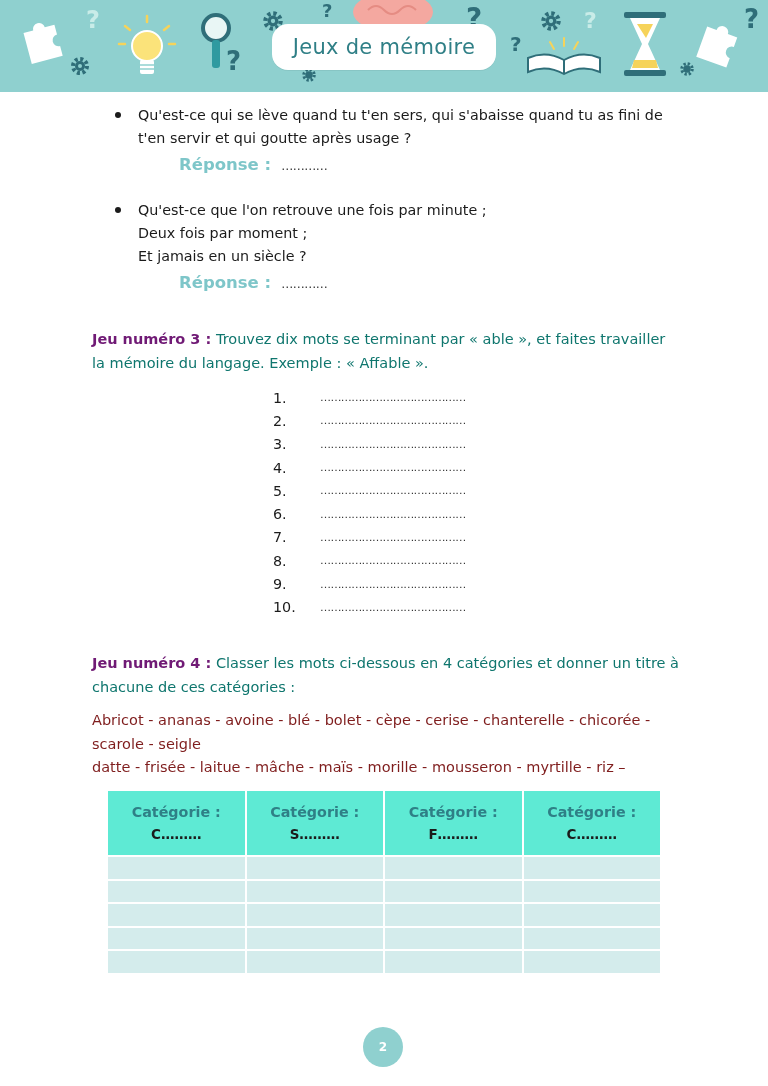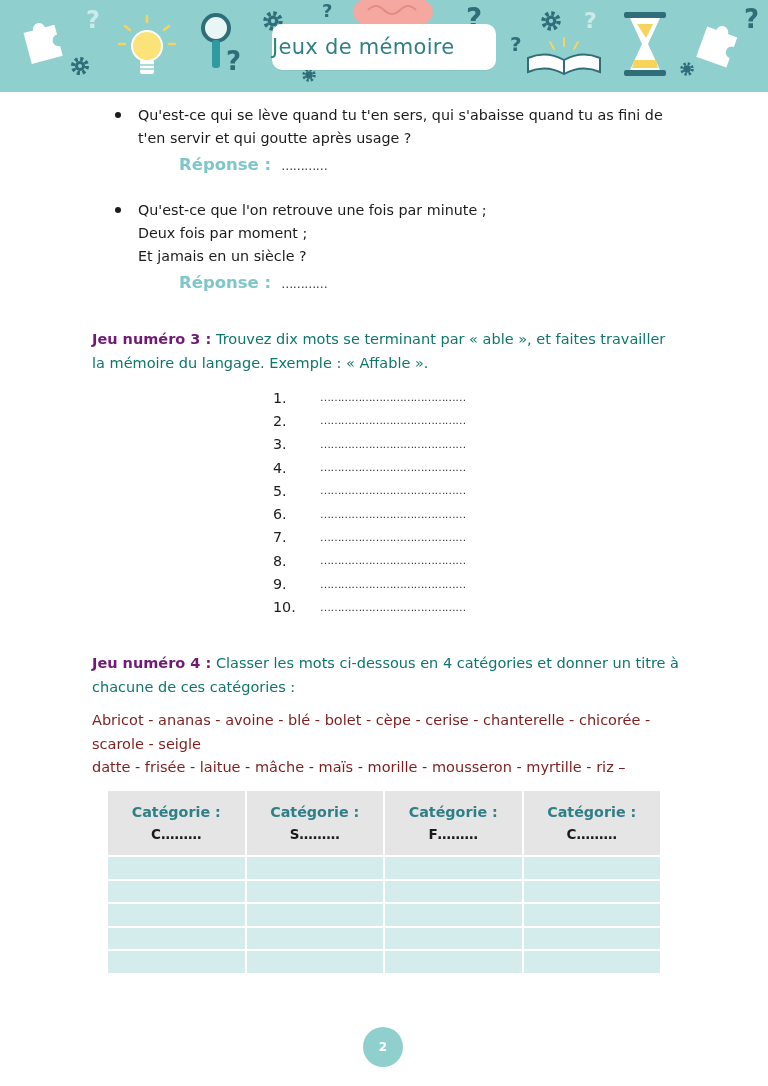--- a/index.html
+++ b/index.html
@@ -7,22 +7,22 @@
     body { position: relative; font-family: "DejaVu Sans", sans-serif; color: #1e1e1e; }
 
     
     .banner {
       position: absolute; left: 0; top: 0; width: 768px; height: 92px;
       background: #8fd0cf; overflow: hidden;
     }
     .banner .deco { position: absolute; }
     .title-box {
       position: absolute; left: 272px; top: 24px; width: 224px; height: 46px;
-      background: #ffffff; border-radius: 10px;
-      display: flex; align-items: center; justify-content: flex-start;
+      background: #ffffff; border-radius: 16px;
+      display: flex; align-items: center; justify-content: center;
       box-shadow: 0 1px 0 rgba(0,0,0,0.05);
     }
     .title-box span {
       font-family: "DejaVu Sans", sans-serif; font-size: 21px; color: #2f7f86; letter-spacing: 0.3px;
     }
     .qmark { position: absolute; font-family: "DejaVu Sans", sans-serif; font-weight: bold; }
     .bullet-block { position: absolute; left: 115px; font-size: 14.3px; line-height: 23px; color: #1b1b1b; }
     .bullet-block .dot {
       position: absolute; left: 0; top: 8px; width: 6px; height: 6px; border-radius: 50%; background: #1b1b1b;
     }
@@ -41,21 +41,21 @@
     .numlist .d { color: #333; font-size: 11px; letter-spacing: -0.6px; }
 
     .words { position: absolute; left: 92px; top: 709px; width: 600px; font-size: 14.5px; line-height: 23.5px; color: #7f1d1d; }
 
     
     .cat-table {
       position: absolute; left: 106px; top: 789px; width: 556px;
       border-collapse: collapse; table-layout: fixed;
     }
     .cat-table th {
-      background: #e5e5e5; height: 66px; border: 2px solid #ffffff;
+      background: #5eead4; height: 66px; border: 2px solid #ffffff;
       font-weight: bold; font-size: 14.3px; color: #2f7f86; line-height: 22px; vertical-align: middle;
     }
     .cat-table th .init { color: #1b1b1b; font-size: 13.5px; }
     .cat-table td { background: #d4ecec; height: 23.6px; border: 2px solid #ffffff; }
 
     
     .page-num {
       position: absolute; left: 363px; top: 1027px; width: 40px; height: 40px; border-radius: 50%;
       background: #8fd0cf; color: #ffffff; font-size: 12px; font-weight: bold;
       display: flex; align-items: center; justify-content: center;

